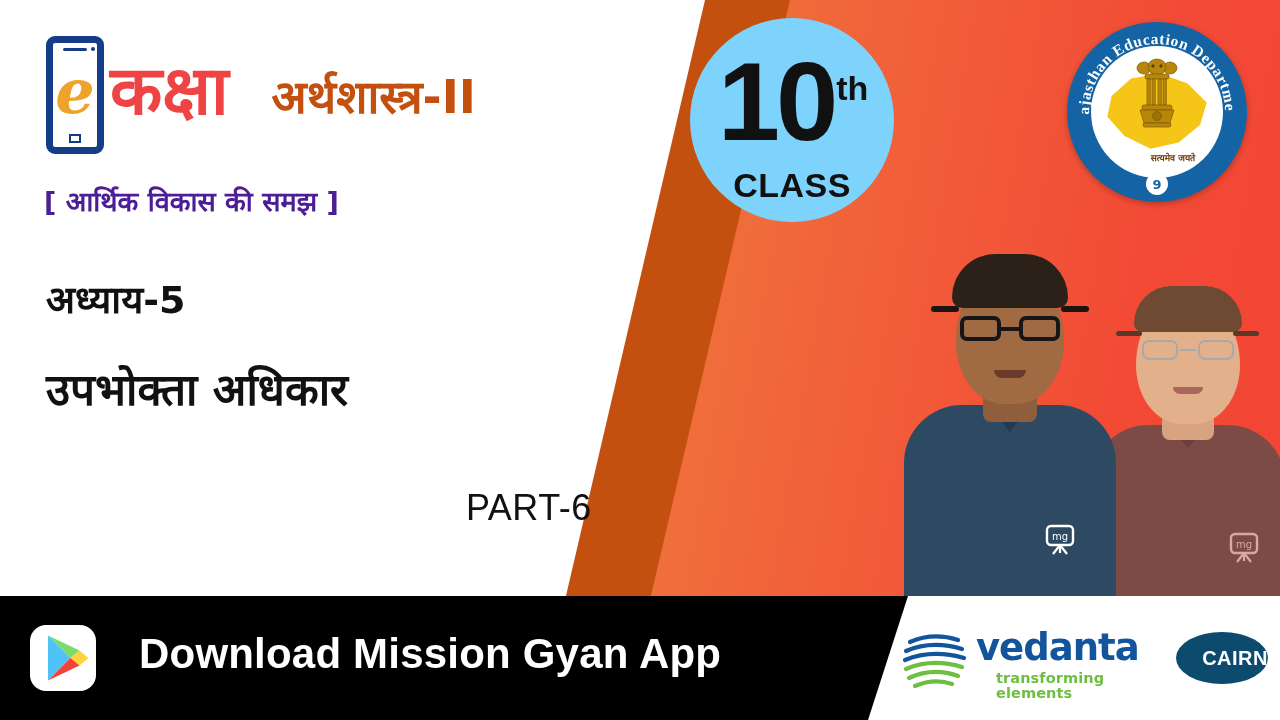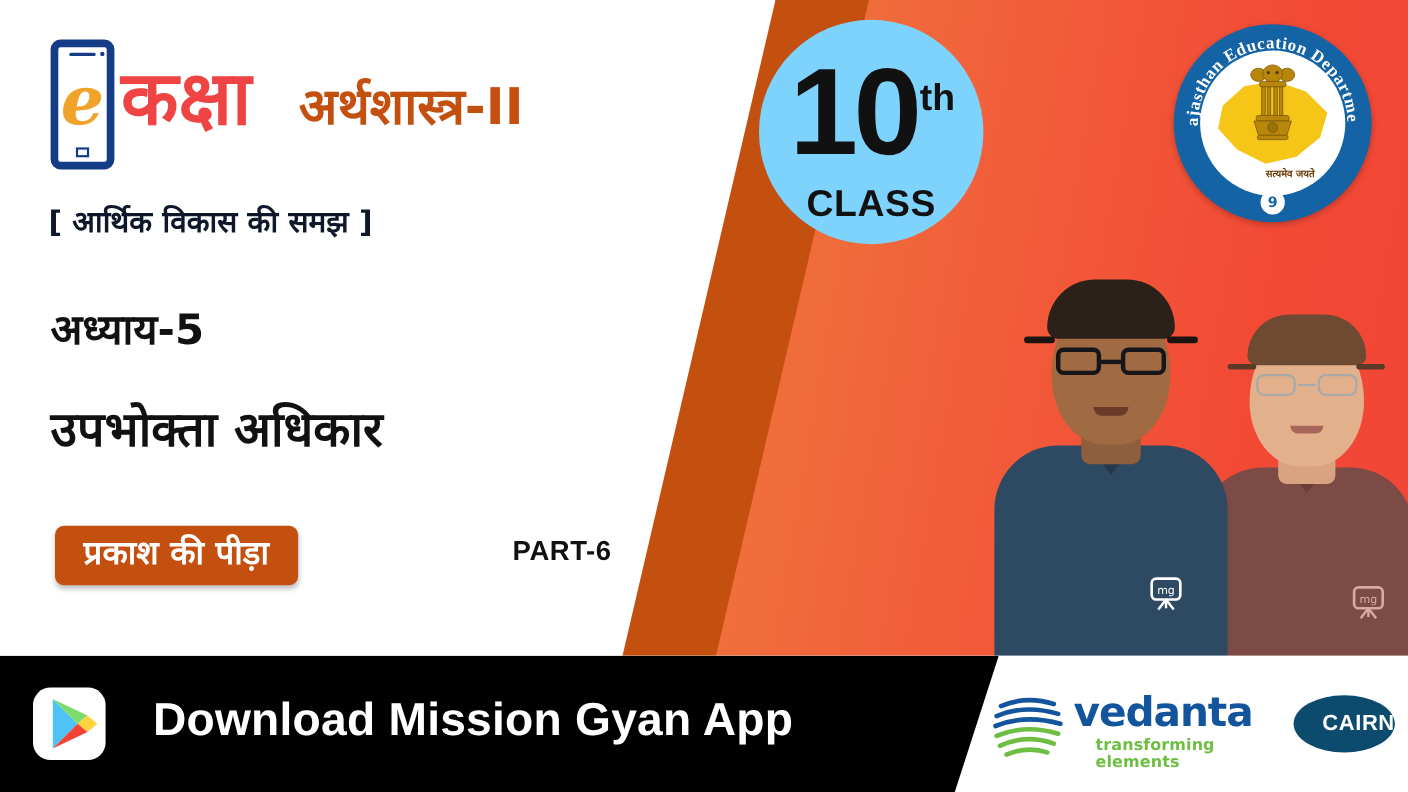--- a/index.html
+++ b/index.html
@@ -152,21 +152,21 @@
     position:relative;
     top:2px;
   }
 
   .tagline {
     position:absolute;
     left:44px; top:182px;
     font-family:"DejaVu Sans", sans-serif;
     font-size:27px;
     font-weight:bold;
-    color:#0f172a;
+    color:#4c1d95;
     z-index:5;
   }
 
   
   .chapter-no {
     position:absolute;
     left:46px; top:272px;
     font-family:"DejaVu Sans", sans-serif;
     font-size:38px;
     font-weight:bold;
@@ -197,22 +197,22 @@
     font-family:"DejaVu Sans", sans-serif;
     font-size:30px;
     font-weight:bold;
     color:#ffffff;
     line-height:1.1;
     display:block;
   }
   .part-label {
     position:absolute;
     left:466px; top:487px;
-    font-size:25px;
-    font-weight:bold;
+    font-size:36px;
+    font-weight:normal;
     color:#111111;
     letter-spacing:0.5px;
     z-index:5;
   }
 
   
   .seal {
     position:absolute;
     left:1067px; top:22px;
     width:180px; height:180px;
@@ -411,23 +411,20 @@
     </div>
     <div class="kaksha">कक्षा</div>
     <div class="subject">अर्थशास्त्र-II</div>
   </div>
 
   <div class="tagline">[ आर्थिक विकास की समझ ]</div>
 
   <div class="chapter-no">अध्याय-5</div>
   <div class="chapter-title">उपभोक्ता अधिकार</div>
 
-  <div class="topic-badge">
-    <span>प्रकाश की पीड़ा</span>
-  </div>
   <div class="part-label">PART-6</div>
 
   <div class="class-badge">
     <div class="num-row">
       <span class="class-num">10</span><span class="class-sup">th</span>
     </div>
     <div class="class-word">CLASS</div>
   </div>
 
   <div class="seal">

